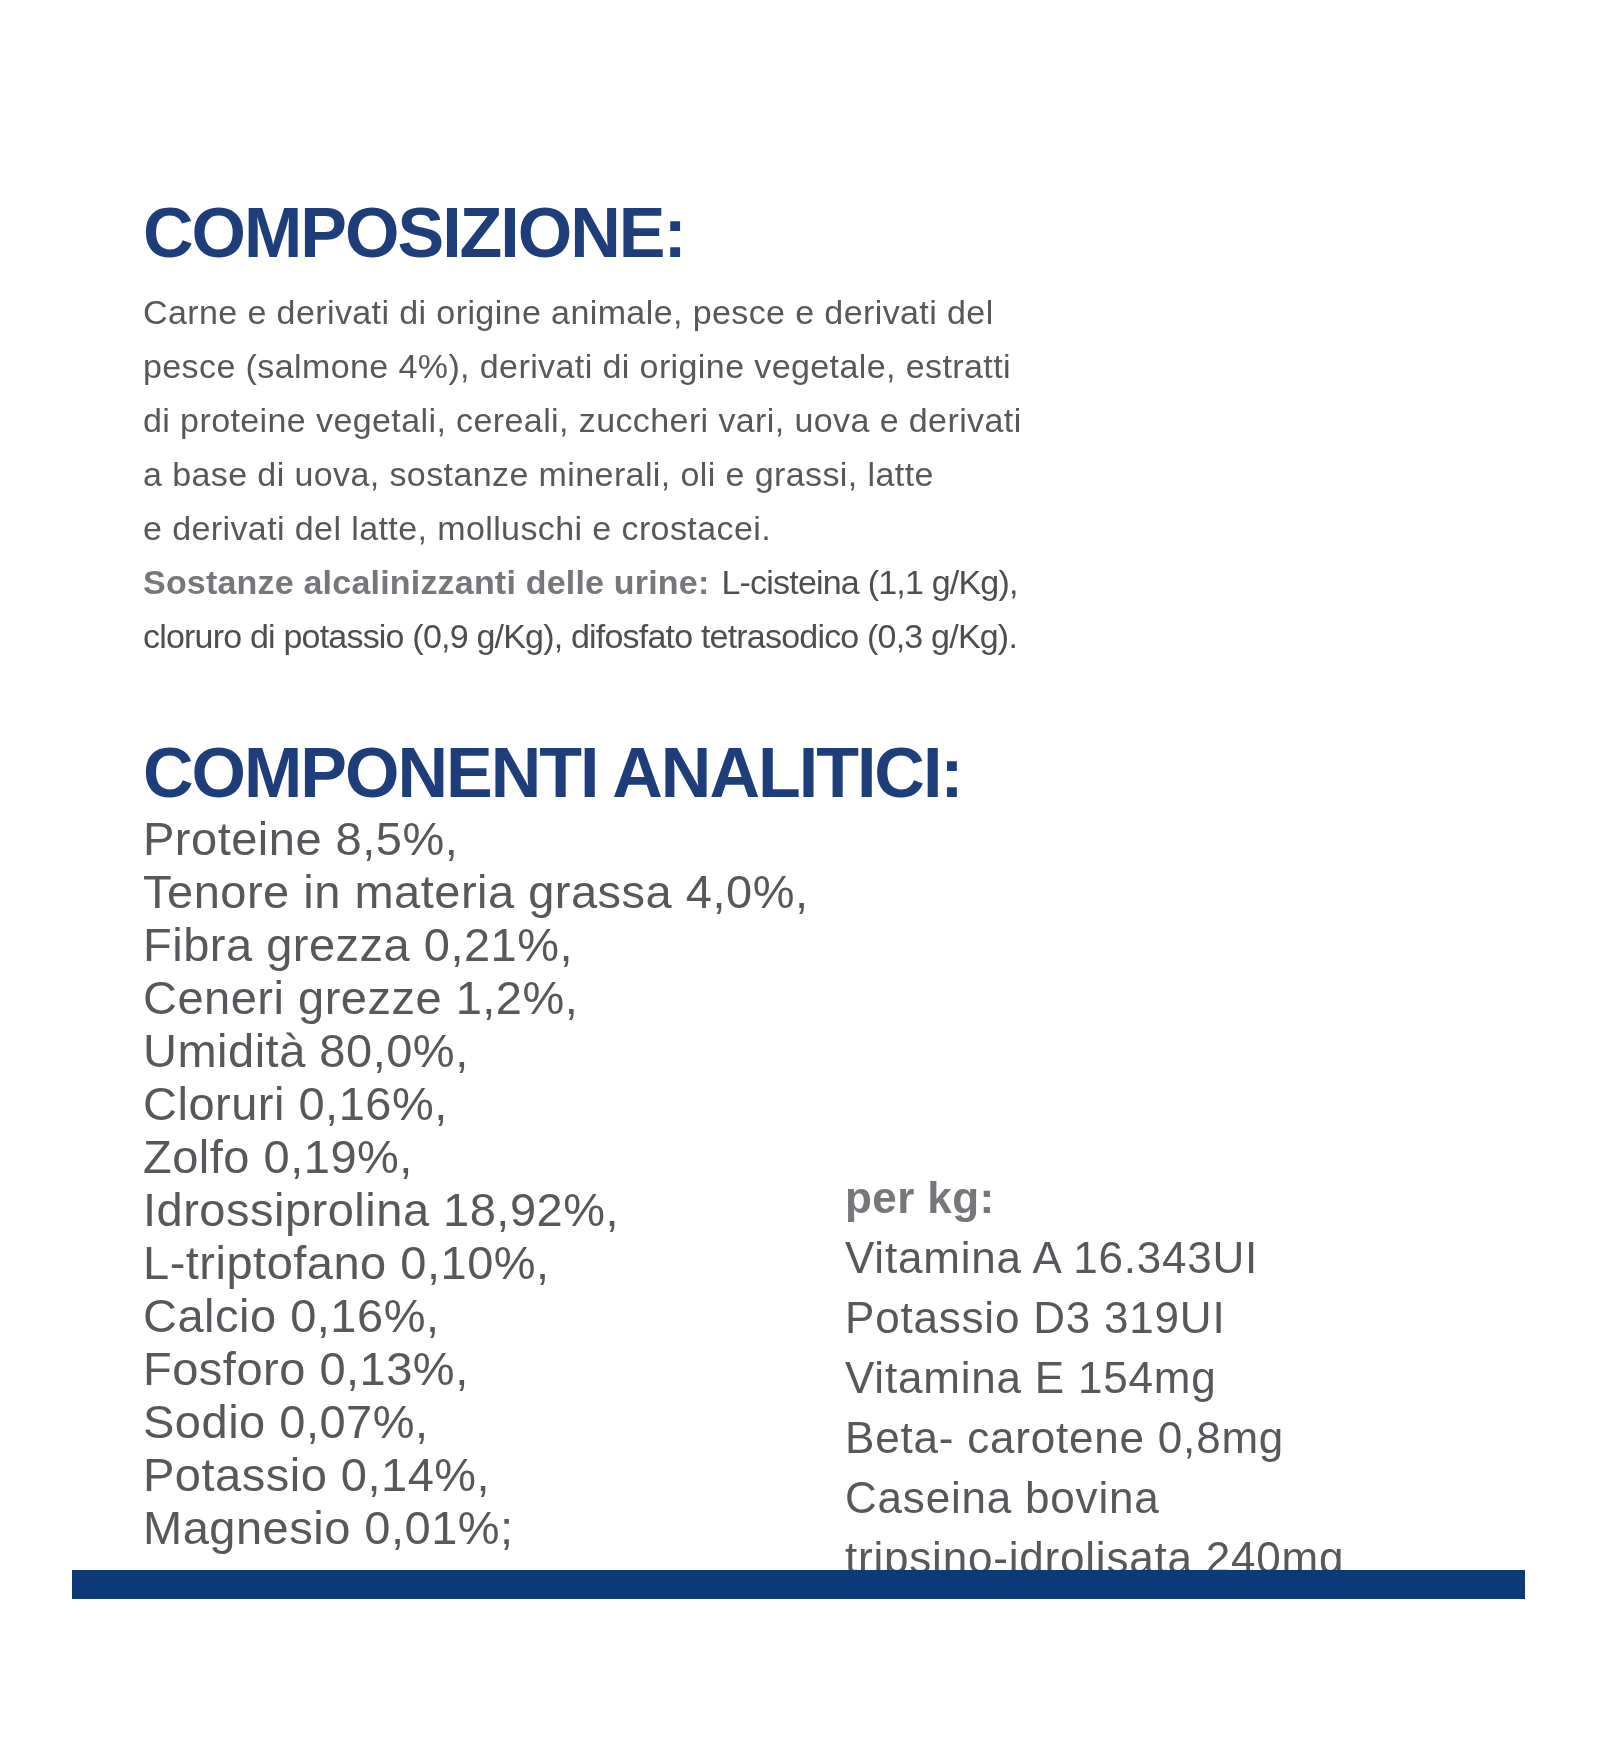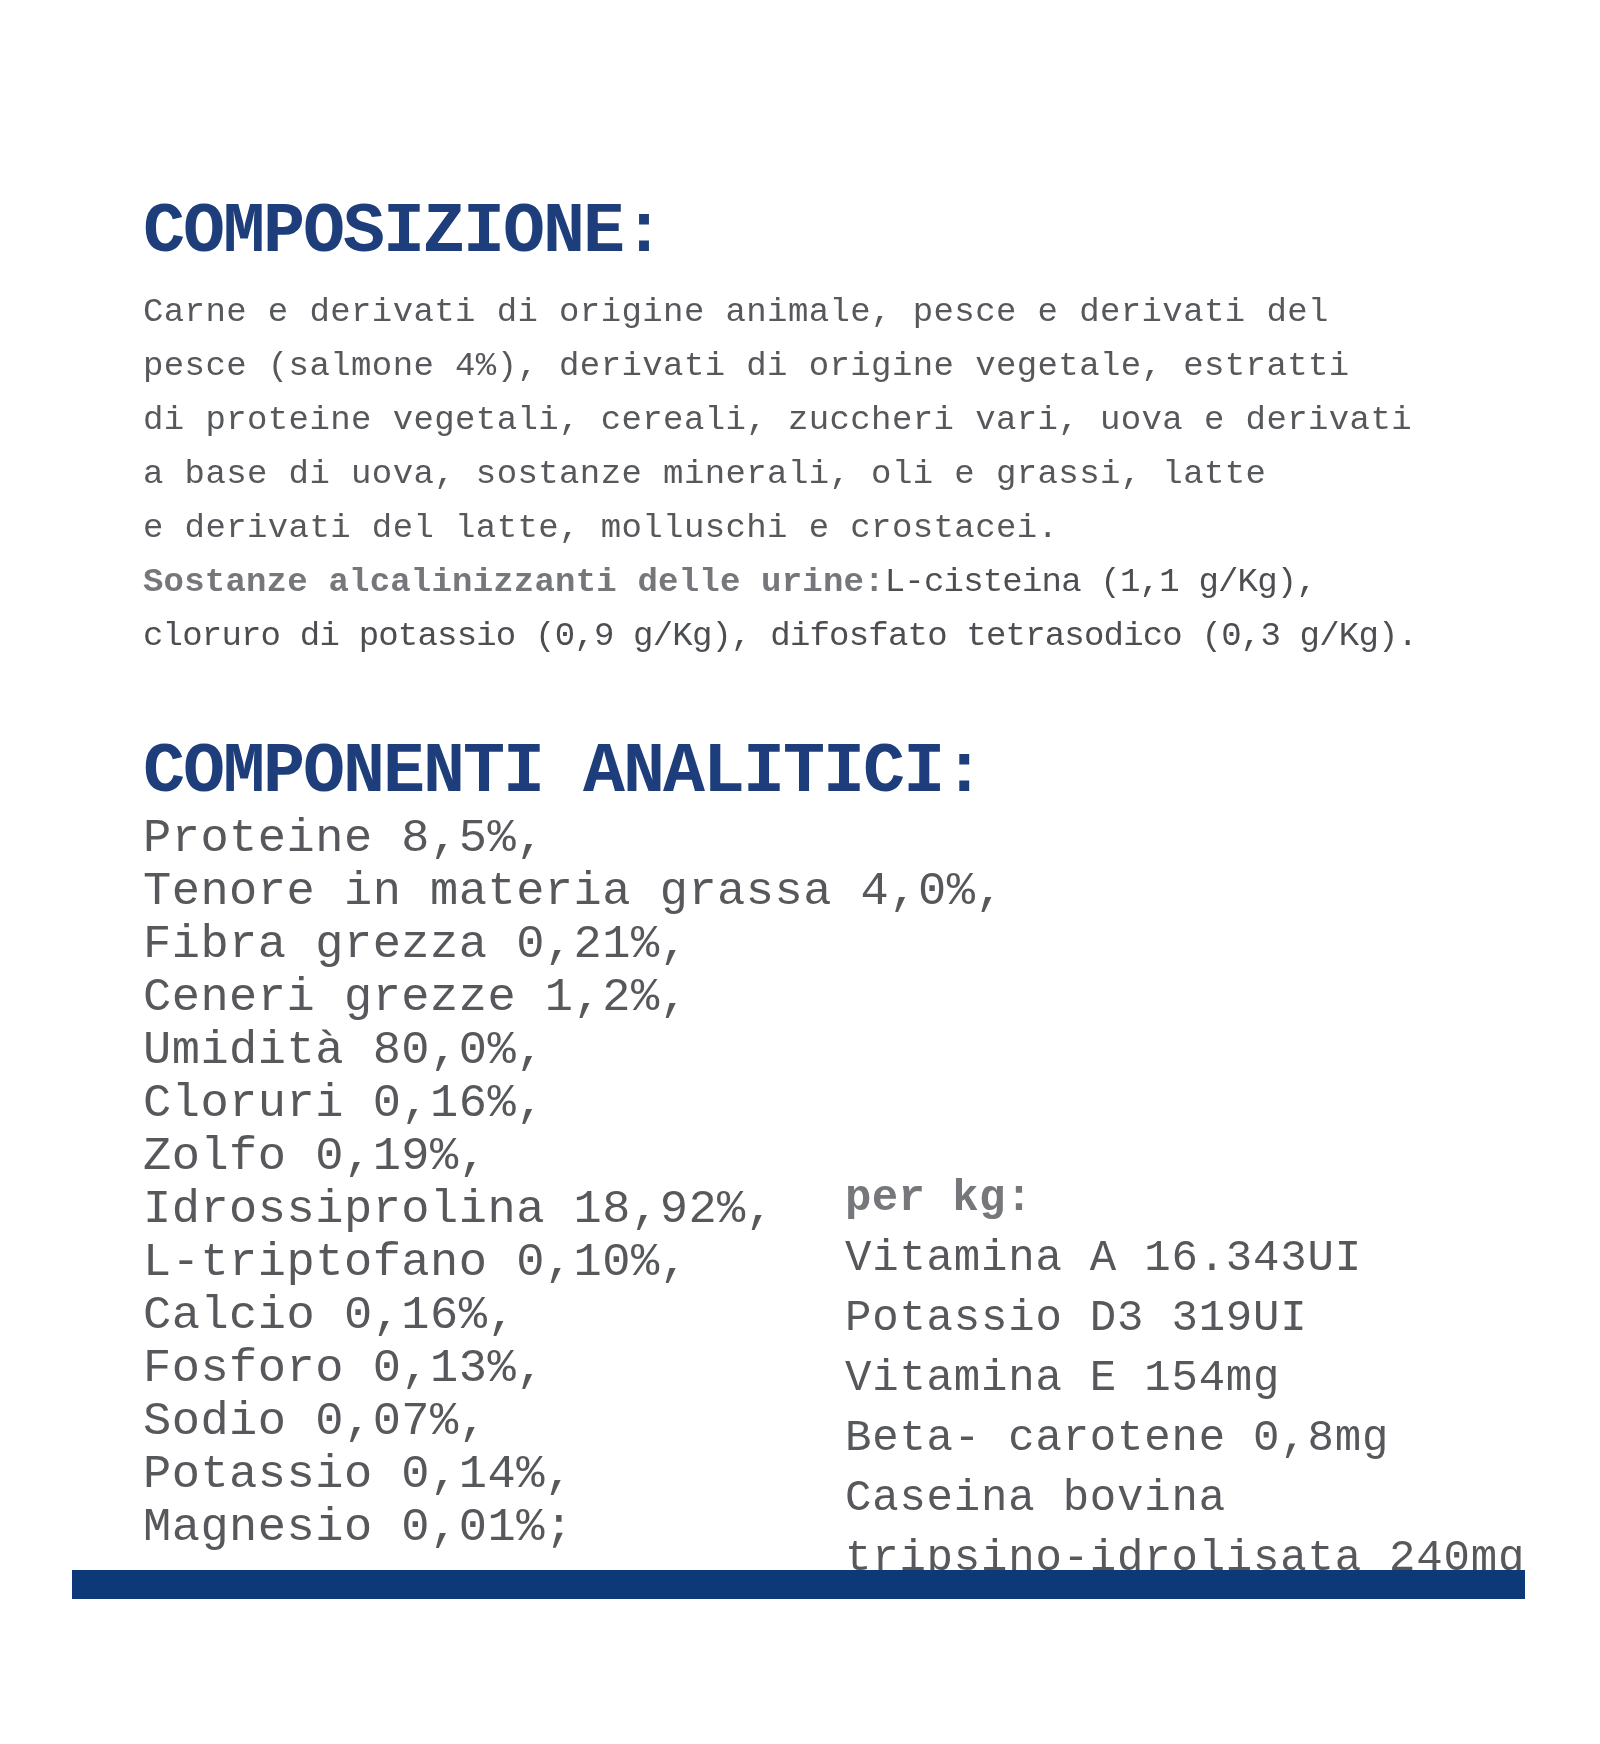--- a/index.html
+++ b/index.html
@@ -10,21 +10,21 @@
     --muted: #76777b;
     --bg: #ffffff;
   }
   * { margin: 0; padding: 0; box-sizing: border-box; }
   html, body { background: #ffffff; }
   .page {
     position: relative;
     width: 1600px;
     height: 1744px;
     background: var(--bg);
-    font-family: Liberation Mono, monospace;
+    font-family: Liberation Sans, sans-serif;
     color: var(--ink);
     overflow: hidden;
   }
   .heading {
     position: absolute;
     left: 143px;
     font-size: 70px;
     font-weight: 800;
     letter-spacing: -2px;
     color: var(--navy);
@@ -47,21 +47,21 @@
   .bold-label {
     font-weight: 700;
     color: var(--muted);
     letter-spacing: 0.2px;
     margin-top: 20px;
   }
   .cond {
     color: var(--ink-dark);
     letter-spacing: -0.8px;
   }
-  .composition-body .cond-gap { }
+  .composition-body .cond-gap { margin-left: 12px; }
   .components {
     position: absolute;
     left: 143px;
     top: 812px;
     font-size: 47px;
     line-height: 53px;
     letter-spacing: 0.5px;
     color: var(--ink);
   }
   .components .line { white-space: nowrap; }

